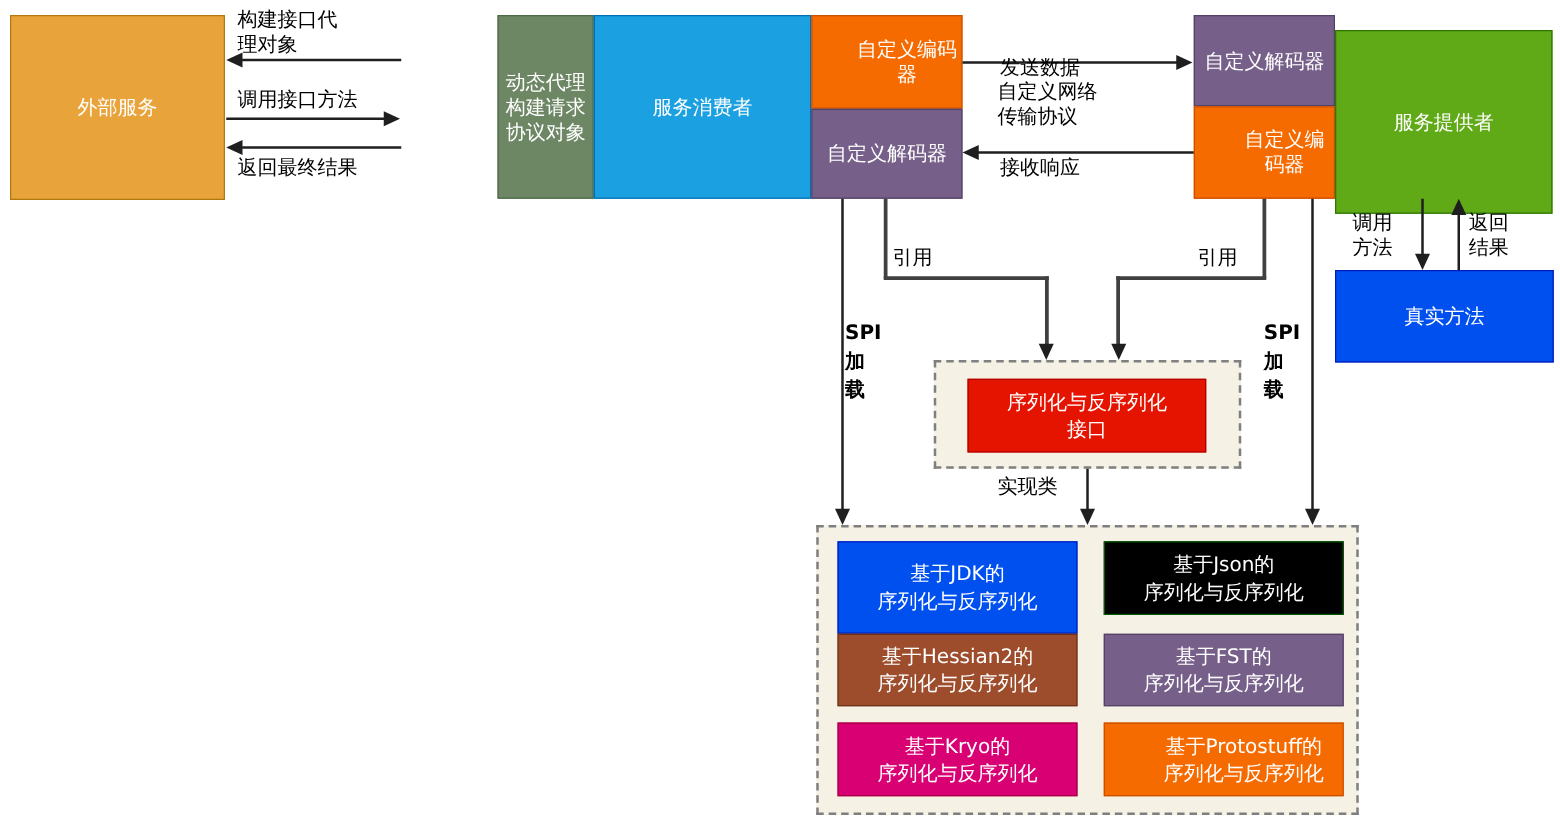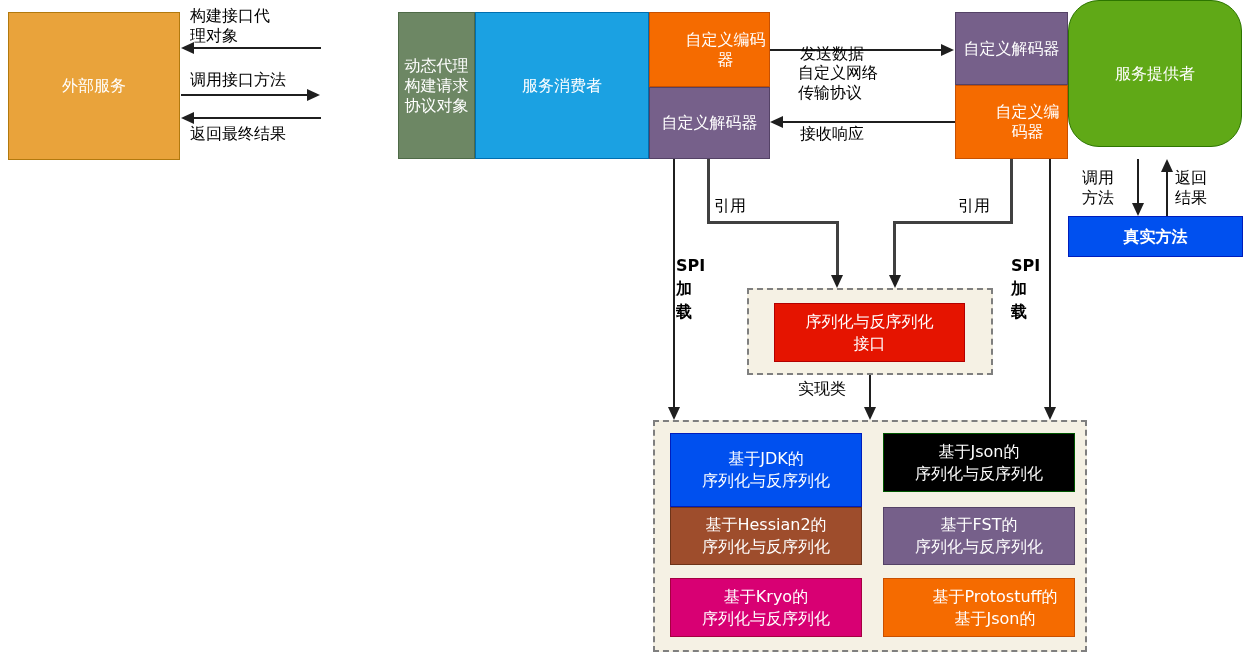--- a/index.html
+++ b/index.html
@@ -57,42 +57,42 @@
   <div class="box cyan" style="left:475px;top:12px;width:174px;height:147px;">服务消费者</div>
 
   <div class="box orange" style="left:649px;top:12px;width:121px;height:75px;">自定义编码器</div>
 
   <div class="box mauve" style="left:649px;top:87px;width:121px;height:72px;">自定义解码器</div>
 
   <div class="box mauve" style="left:955px;top:12px;width:113px;height:73px;">自定义解码器</div>
 
   <div class="box orange" style="left:955px;top:85px;width:113px;height:74px;">自定义编码器</div>
 
-  <div class="box green" style="left:1068px;top:0;width:174px;height:147px;border-radius:31px;">服务提供者</div>
+  <div class="box green" style="left:1068px;top:24px;width:174px;height:147px;">服务提供者</div>
 
-  <div class="box cobalt" style="left:1068px;top:216px;width:175px;height:41px;font-weight:bold;">真实方法</div>
+  <div class="box cobalt" style="left:1068px;top:216px;width:175px;height:74px;">真实方法</div>
 
   <div class="dashedbox" style="left:747px;top:288px;width:246px;height:87px;"></div>
   <div class="box red iface-label" style="left:774px;top:303px;width:191px;height:59px;">序列化与反序列化
 接口</div>
 
   <div class="dashedbox" style="left:653px;top:420px;width:434px;height:232px;"></div>
 
   <div class="box cobalt" style="left:670px;top:433px;width:192px;height:74px;line-height:22px;">基于JDK的
 序列化与反序列化</div>
   <div class="box emerald" style="left:883px;top:433px;width:192px;height:59px;line-height:22px;">基于Json的
 序列化与反序列化</div>
   <div class="box brown" style="left:670px;top:507px;width:192px;height:58px;line-height:22px;">基于Hessian2的
 序列化与反序列化</div>
   <div class="box mauve" style="left:883px;top:507px;width:192px;height:58px;line-height:22px;">基于FST的
 序列化与反序列化</div>
   <div class="box magenta" style="left:670px;top:578px;width:192px;height:59px;line-height:22px;">基于Kryo的
 序列化与反序列化</div>
   <div class="box orange" style="left:883px;top:578px;width:192px;height:59px;line-height:22px;">基于Protostuff的
-基于Json的</div>
+序列化与反序列化</div>
 
   <div class="ah ah-left" style="left:181px;top:42px;"></div>
   <div class="hline" style="left:192px;top:47px;width:129px;"></div>
 
   <div class="hline" style="left:181px;top:94px;width:128px;"></div>
   <div class="ah ah-right" style="left:307px;top:89px;"></div>
 
   <div class="ah ah-left" style="left:181px;top:112px;"></div>
   <div class="hline" style="left:192px;top:117px;width:129px;"></div>
 

